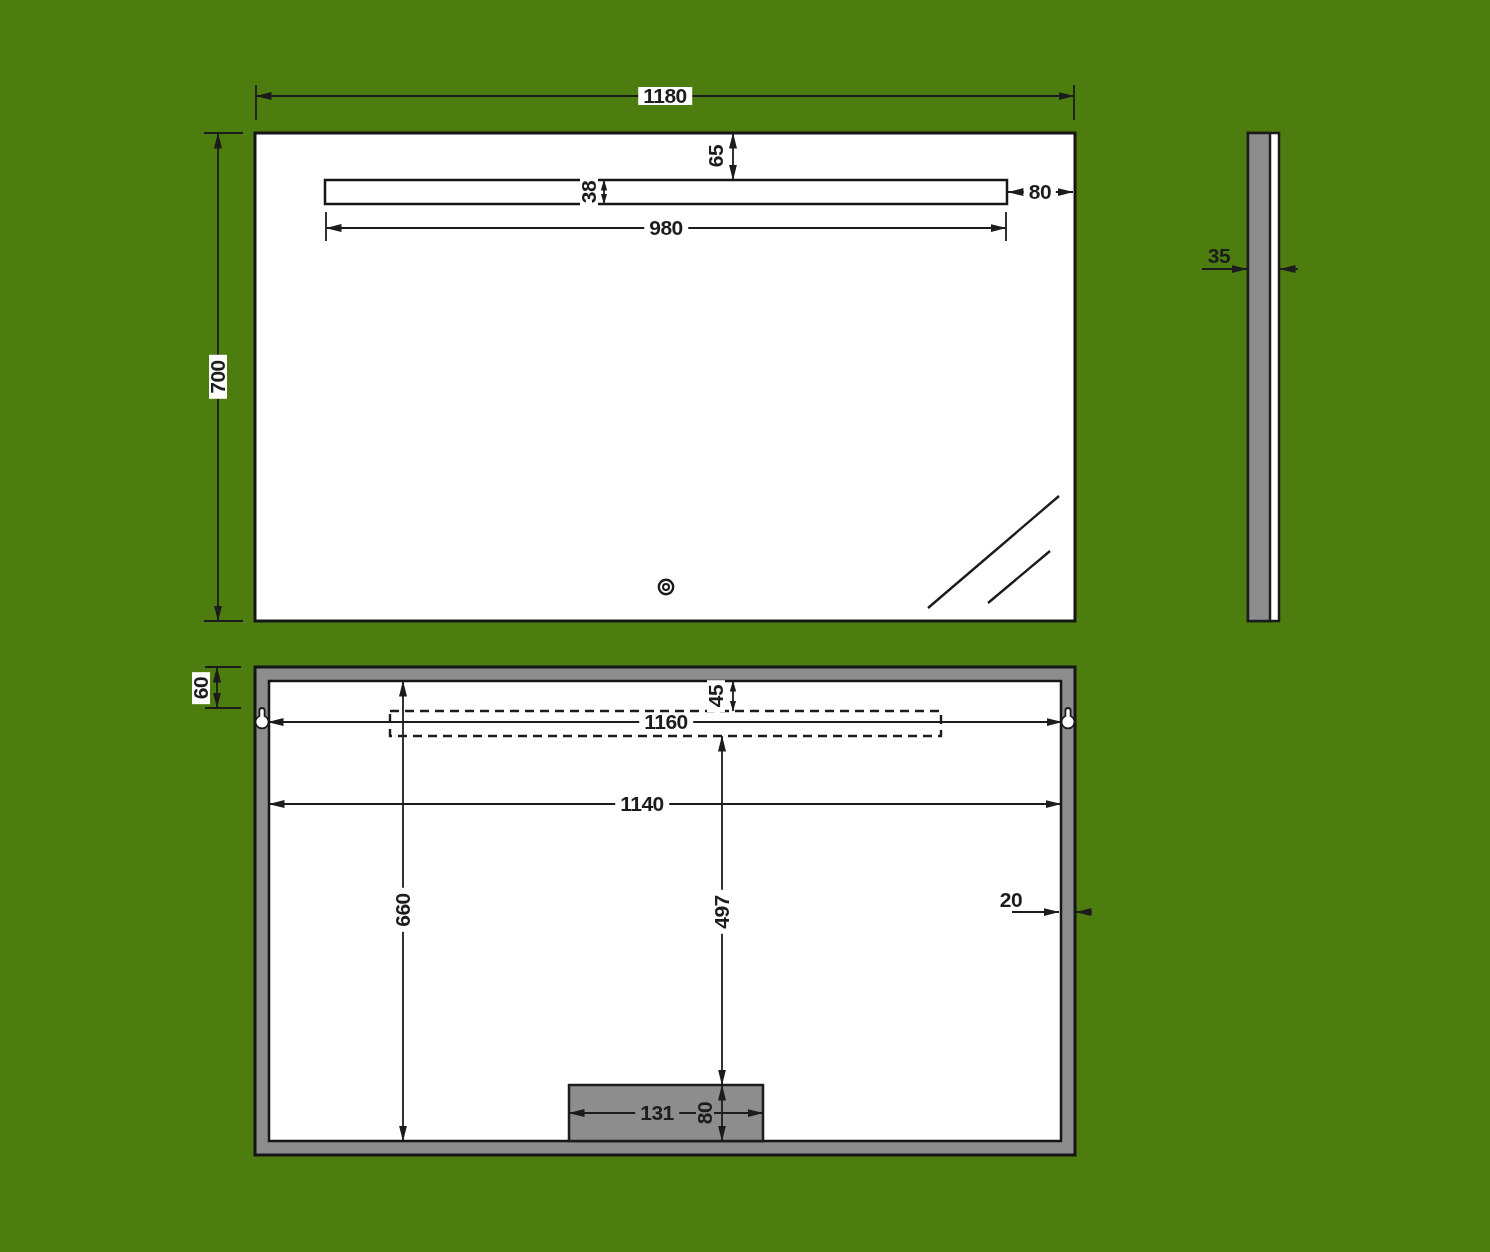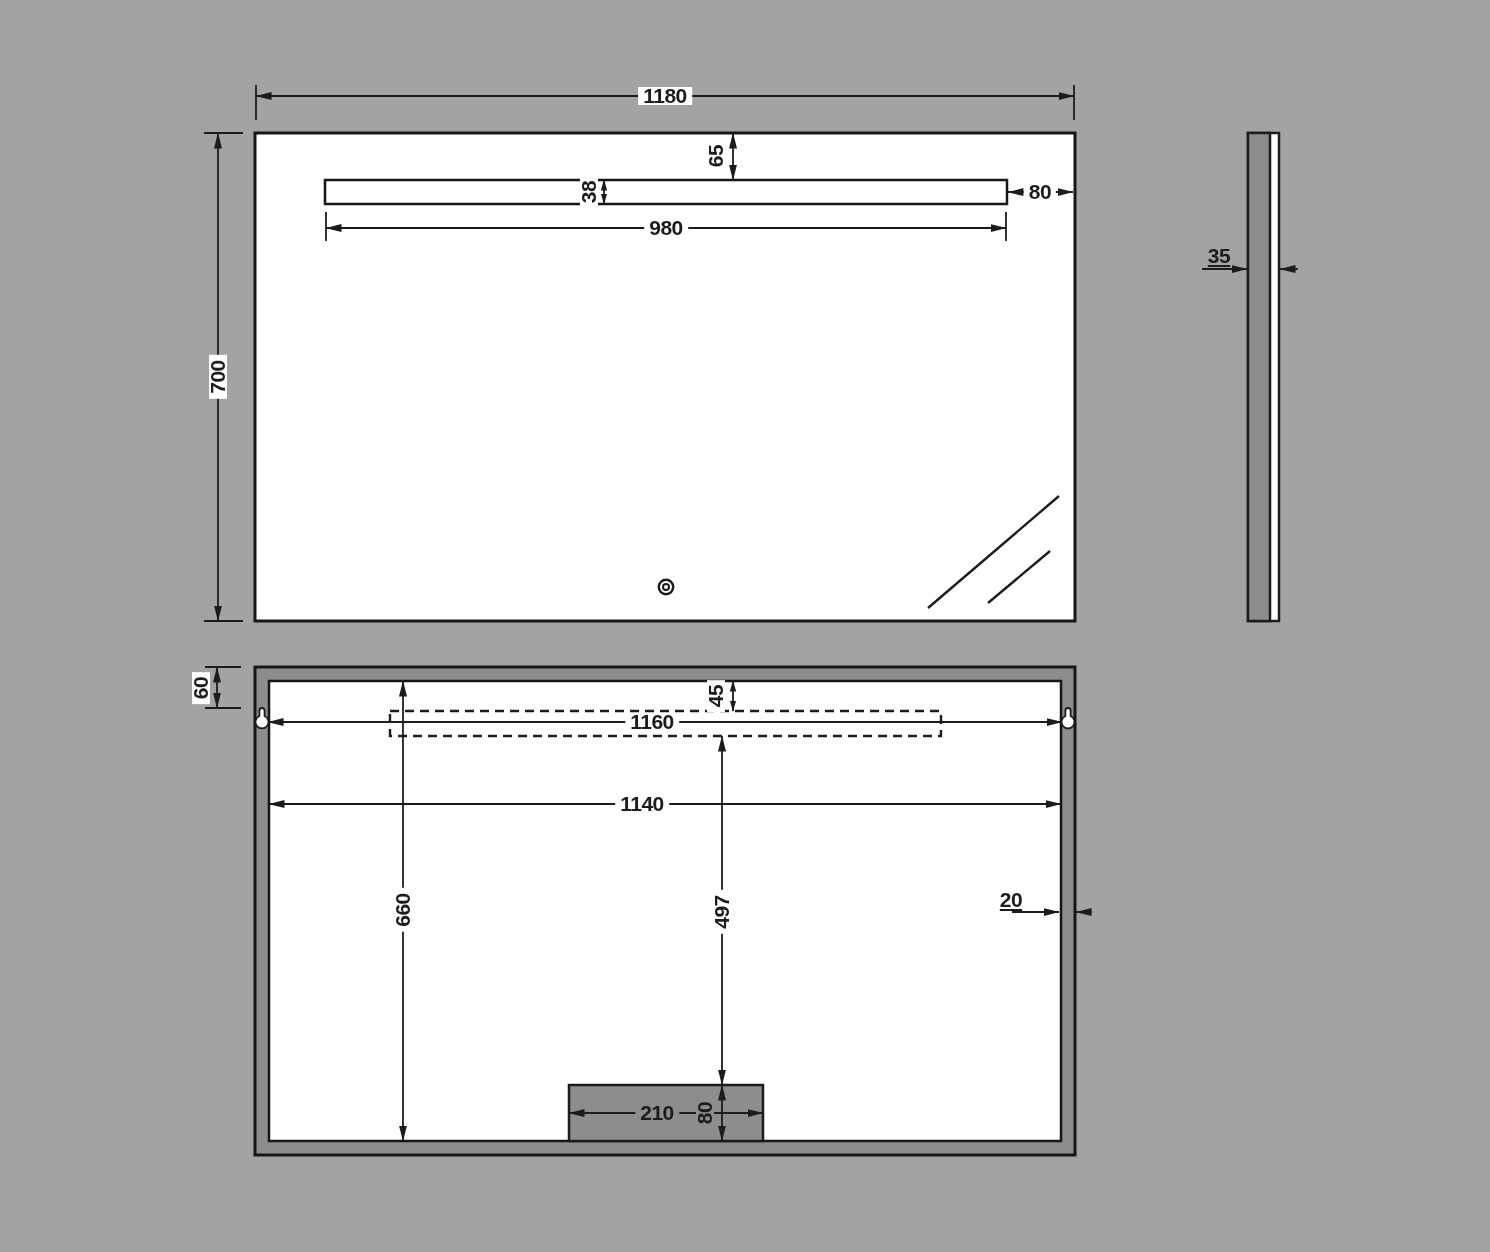--- a/index.html
+++ b/index.html
@@ -1,39 +1,39 @@
 <!DOCTYPE html>
 <html><head>
 <meta charset="utf-8">
 <style>
   html,body{margin:0;padding:0;background:#fff;}
   #stage{
     position:relative;
     width:1490px;height:1252px;
-    background:#a3a3a3;
+    background:#4d7c0f;
     font-family:"Liberation Sans", sans-serif;
     overflow:hidden;
   }
   #linework{position:absolute;left:0;top:0;}
   .lbl{
     position:absolute;
     transform:translate(-50%,-50%);
     font-weight:bold;
     font-size:21px;
     line-height:18px;
     letter-spacing:-0.5px;
     color:#1c1c1c;
     background:#ffffff;
     padding:0 5px;
     white-space:nowrap;
     text-align:center;
   }
   .lbl.rot{transform:translate(-50%,-50%) rotate(-90deg);}
   .lbl.on-gray{background:#8d8d8d;}
-  .lbl.no-bg{background:transparent;padding:0 2px;text-decoration:underline;}
+  .lbl.no-bg{background:transparent;padding:0 2px;}
 </style>
 </head>
 <body>
 
 <div id="stage">
 
   <svg id="linework" width="1490" height="1252" viewBox="0 0 1490 1252">
     <defs>
       <marker id="arrow" viewBox="0 0 16 10" refX="15.5" refY="5" markerWidth="16" markerHeight="10" orient="auto-start-reverse" markerUnits="userSpaceOnUse">
         <path d="M16,5 L0,1 L0,9 Z" fill="#1c1c1c"></path>
@@ -119,21 +119,21 @@
   <div class="lbl rot" style="left:218px;top:377px">700</div>
   <div class="lbl rot" style="left:716px;top:156px">65</div>
   <div class="lbl rot" style="left:589px;top:192px">38</div>
   <div class="lbl" style="left:666px;top:228px">980</div>
   <div class="lbl" style="left:1040px;top:192px">80</div>
 
   <div class="lbl no-bg" style="left:1219px;top:256px">35</div>
 
   <div class="lbl rot" style="left:201px;top:688px">60</div>
   <div class="lbl rot" style="left:716px;top:696px">45</div>
-  <div class="lbl" style="left:652px;top:722px">1160</div>
+  <div class="lbl" style="left:666px;top:722px">1160</div>
   <div class="lbl" style="left:642px;top:804px">1140</div>
   <div class="lbl rot" style="left:403px;top:910px">660</div>
   <div class="lbl rot" style="left:722px;top:912px">497</div>
-  <div class="lbl on-gray" style="left:657px;top:1113px">210</div>
+  <div class="lbl on-gray" style="left:657px;top:1113px">131</div>
   <div class="lbl rot on-gray" style="left:705px;top:1113px">80</div>
   <div class="lbl no-bg" style="left:1011px;top:900px">20</div>
 
 </div>
 
 </body></html>

